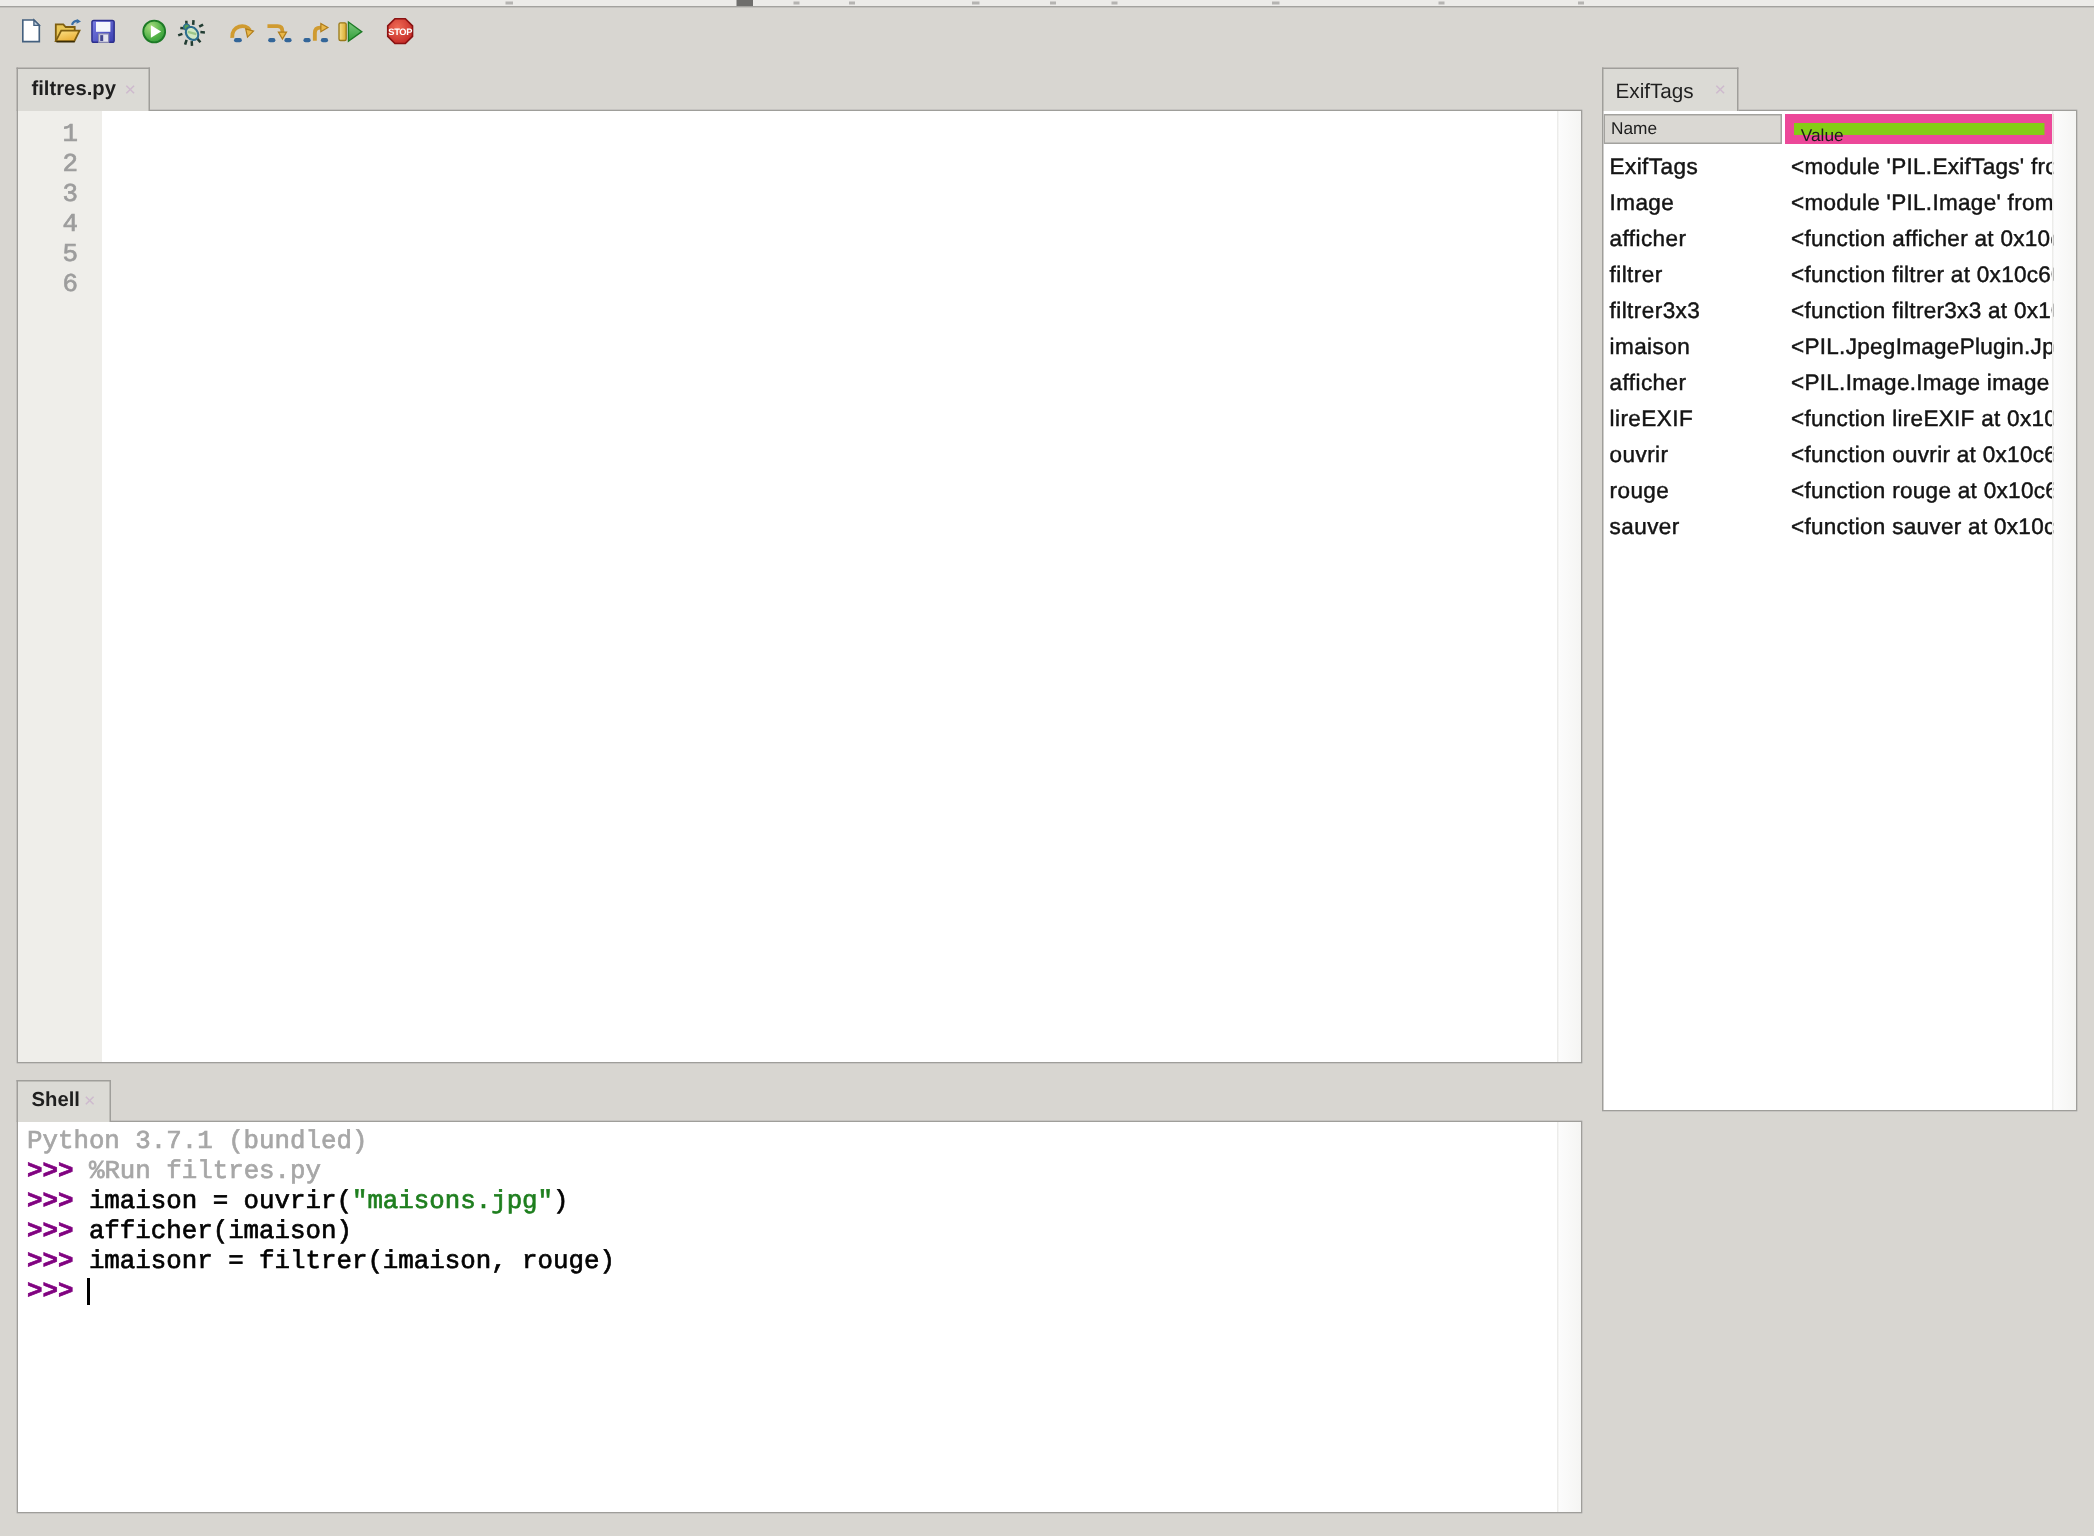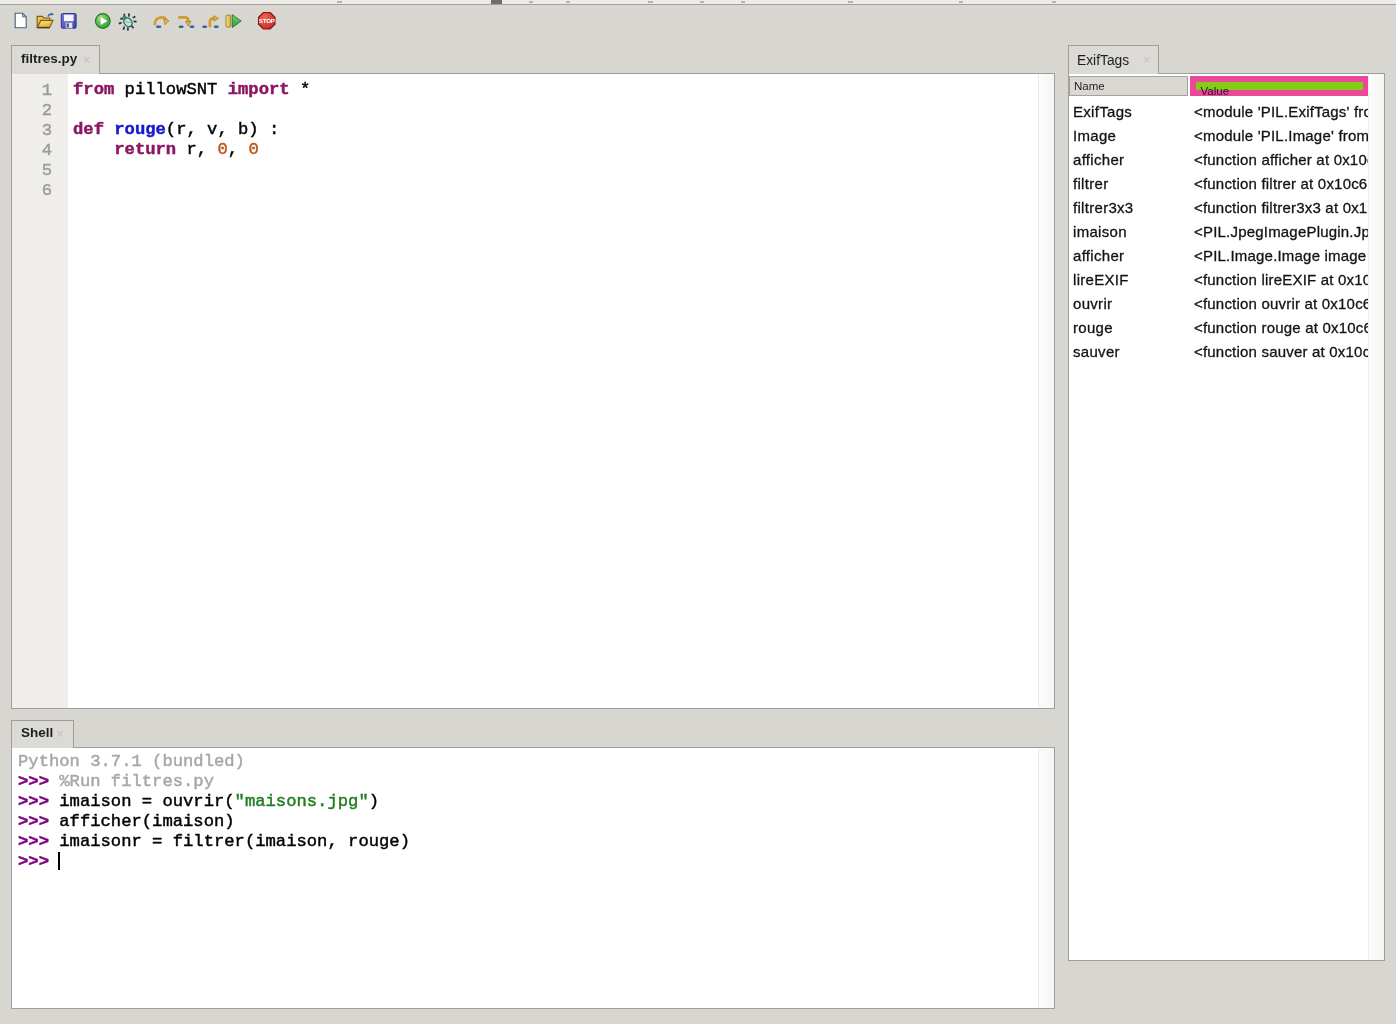--- a/index.html
+++ b/index.html
@@ -139,24 +139,20 @@
   <rect x="226" y="10.2" width="4.8" height="11.8" rx="1" fill="url(#gbar)" stroke="#9a7a1a" stroke-width="0.9"></rect>
   <path d="M232.3,9.7 L232.3,22.5 L241.2,16.1 Z" fill="url(#gtri)" stroke="#1d7a26" stroke-width="0.9"></path>
 
   <path d="M263.3,7.5 L270.2,7.5 L275,12.3 L275,19.2 L270.2,24 L263.3,24 L258.5,19.2 L258.5,12.3 Z" fill="url(#gstop)" stroke="#8a1212" stroke-width="1.1"></path>
   <text x="266.8" y="18" font-size="6.2" font-weight="bold" fill="#ffffff" text-anchor="middle" font-family="Liberation Sans, sans-serif" letter-spacing="-0.2">STOP</text>
 </svg>
 
 <div class="panel" style="left:11px;top:73px;width:1044px;height:636px;">
   <div style="position:absolute;left:0;top:0;width:56px;height:100%;background:#efeeea;"></div>
   <div class="mono" style="position:absolute;left:0;top:7px;width:40px;text-align:right;font-size:17.2px;line-height:20px;color:rgba(156,156,156,0.99);">1<br>2<br>3<br>4<br>5<br>6</div>
-  <div class="mono" style="position:absolute;left:61px;top:6px;font-size:17.2px;line-height:20px;color:rgba(0,0,0,0.99);white-space:pre;"><span class="kw">from</span> pillowSNT <span class="kw">import</span> *
-
-<span class="kw">def</span> <span class="fn">rouge</span>(r, v, b) :
-    <span class="kw">return</span> r, <span class="num">0</span>, <span class="num">0</span></div>
   <div class="sbv"></div>
 </div>
 
 <div class="tab" style="left:11px;top:45px;width:89px;height:29px;">
   <span style="position:absolute;left:9px;top:5px;font-weight:600;font-size:13.5px;">filtres.py</span>
   <span class="x" style="position:absolute;left:71px;top:6px;">×</span>
 </div>
 
 <div class="panel" style="left:11px;top:747px;width:1044px;height:262px;">
   <div class="mono" style="position:absolute;left:6px;top:4px;font-size:17.2px;line-height:20px;color:rgba(0,0,0,0.99);white-space:pre;"><span class="gray">Python 3.7.1 (bundled)</span>
@@ -167,21 +163,21 @@
 <span class="prompt">&gt;&gt;&gt;</span> </div>
   <div style="position:absolute;left:46px;top:104px;width:2px;height:18px;background:#000;"></div>
   <div class="sbv"></div>
 </div>
 
 <div class="tab" style="left:11px;top:720px;width:63px;height:28px;">
   <span style="position:absolute;left:9px;top:4px;font-weight:600;font-size:13.5px;">Shell</span>
   <span class="x" style="position:absolute;left:44px;top:5px;">×</span>
 </div>
 
-<div class="panel" style="left:1068px;top:73px;width:317px;height:888px;overflow:hidden;">
+<div class="panel" style="left:1068px;top:73px;width:317px;height:668px;overflow:hidden;">
   <div style="position:absolute;left:0px;top:1.5px;width:119px;height:20px;background:#dad8d3;border:1px solid #a3a29e;font-size:11.5px;color:rgba(26,26,26,0.99);">
     <span style="position:absolute;left:4px;top:3px;">Name</span>
   </div>
   <div style="position:absolute;left:120.5px;top:1.5px;width:179px;height:20px;background:#84cc16;border:6px solid #ec4899;font-size:11.5px;color:rgba(26,26,26,0.99);">
     <span style="position:absolute;left:5px;top:3px;">Value</span>
   </div>
   <div id="varrows" style="position:absolute;left:0;top:25.5px;width:300px;font-size:15px;color:rgba(17,17,17,0.99);-webkit-text-stroke:0.3px currentColor;">
     <div class="vrow">
         <span class="vn">ExifTags</span>
         <span class="vv">&lt;module 'PIL.ExifTags' from '/Applications/Thonny.app'</span>

